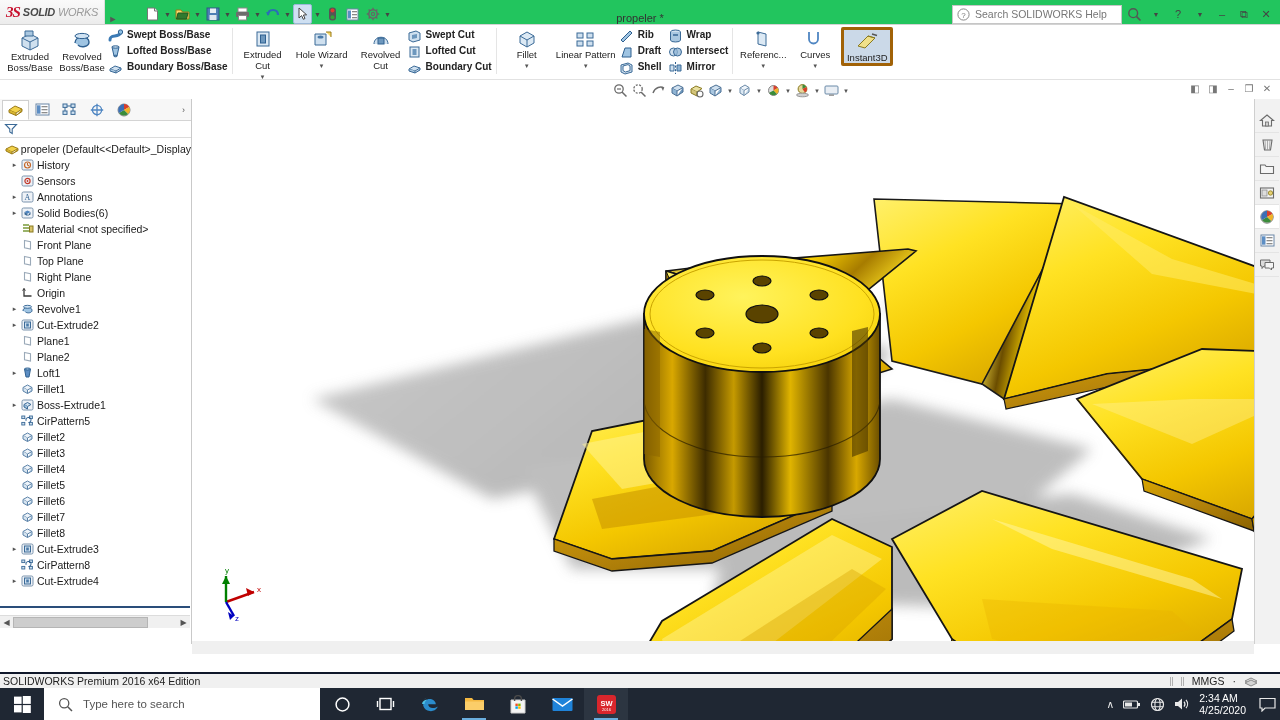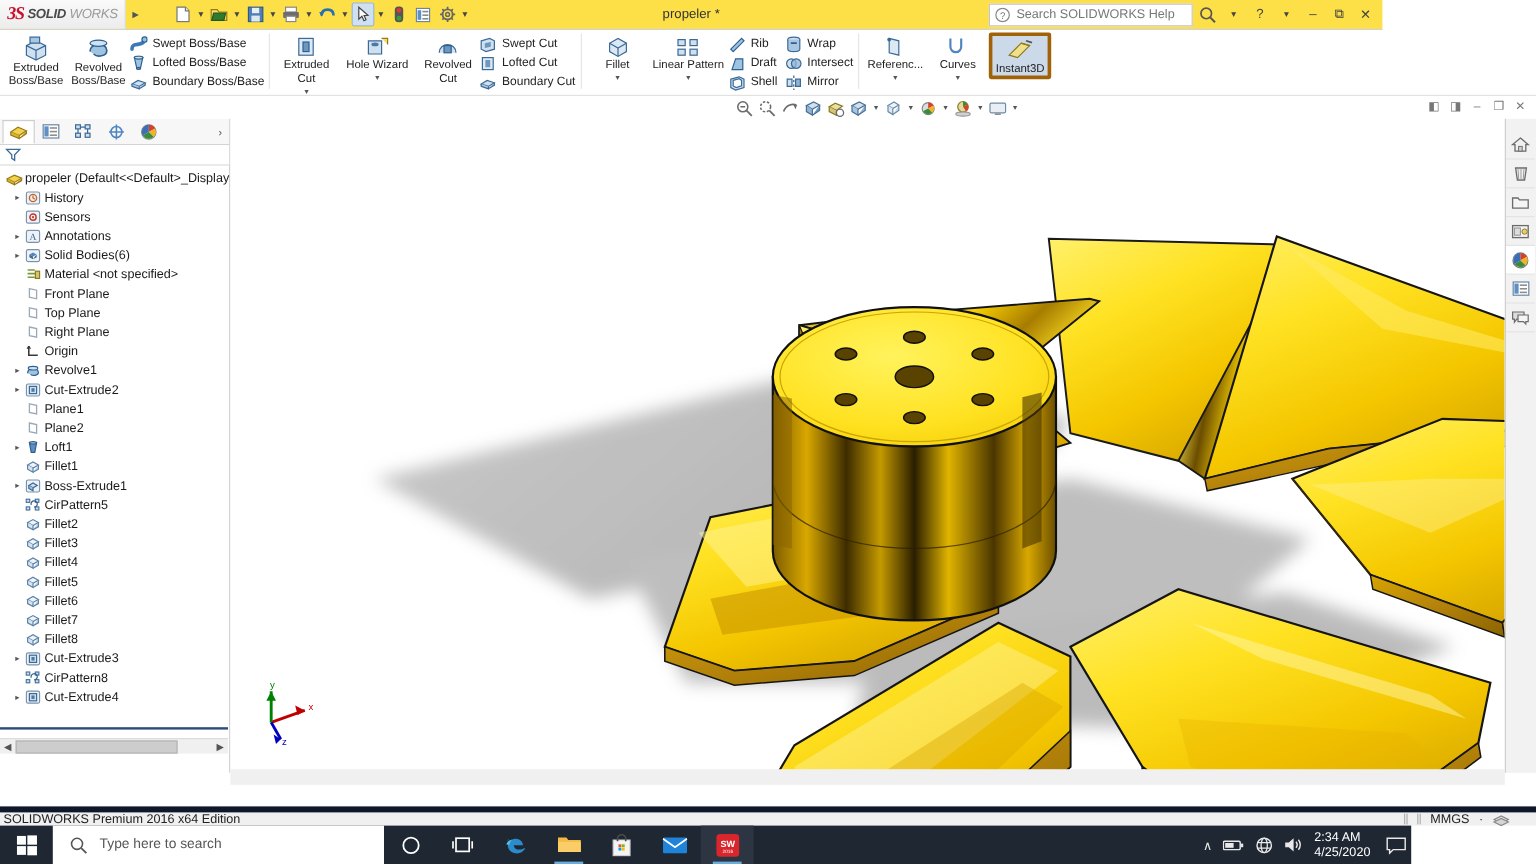--- a/index.html
+++ b/index.html
@@ -7,23 +7,23 @@
   body {
     width:1280px; height:720px; overflow:hidden;
     font-family:"Liberation Sans", sans-serif;
     font-size:11px; color:#222;
     background:#fff;
   }
   #app { position:relative; width:1280px; height:720px; }
 
   
   .titlebar {
-    position:absolute; top:0; left:0; width:1152px; height:25px;
-    background:#fde047; border-bottom:1px solid #d3d3d3;
-    display:flex; align-items:center;
+    position:absolute; top:0; left:0; width:1280px; height:25px;
+    background:#22c55e; border-bottom:1px solid #d3d3d3;
+    display:flex; align-items:flex-end;
   }
   .sw-logo {
     width:105px; height:24px;
     background:linear-gradient(180deg,#fafafa,#ececec);
     border-right:1px solid #ddd;
     display:flex; align-items:center; gap:3px; padding-left:6px;
     position:relative;
   }
   .sw-logo .ds { font-family:"Liberation Serif",serif; font-style:italic; font-weight:bold;
                  font-size:15px; color:#c8102e; letter-spacing:-1px; }
@@ -59,21 +59,21 @@
   .rsep { width:1px; height:46px; background:#e5e5e5; margin-top:3px; }
 
   .bigbtn { width:52px; display:flex; flex-direction:column; align-items:center; padding-top:2px;
             line-height:11px; font-size:9.5px; color:#222; text-align:center; }
   .bigbtn .lbl { white-space:nowrap; }
   .bigbtn .car { font-size:6px; color:#555; margin-top:1px; }
   .bigbtn.wide { width:66px; }
   .bigbtn.sel { background:#cbd9e8; border:3px solid #a16207; border-radius:2px; }
 
   .smallcol { display:flex; flex-direction:column; gap:1px; padding-top:2px; }
-  .smallbtn { display:flex; align-items:center; gap:4px; font-size:10px; color:#222; height:15px; }
+  .smallbtn { display:flex; gap:4px; font-size:10px; color:#222; height:15px;font-weight:bold; }
   .icon-svg { display:block; }
 
   
   .cmdtabs {
     position:absolute; top:80px; left:0; width:1280px; height:18px;
     background:#fff; border-bottom:1px solid #b9b9b9; display:flex; align-items:flex-end;
   }
   .ctab { font-size:10.5px; padding:1px 8px 2px 8px; color:#222; border:1px solid #cfcfcf;
           border-bottom:none; background:#efefef; margin-right:-1px; height:17px; line-height:14px;}
   .ctab.active { background:#fff; font-weight:bold; border-bottom:1px solid #fff; }
@@ -134,27 +134,27 @@
   .navbtn { width:12px; height:13px; border:1px solid #b6b6b6; background:#e6e6e6;
             font-size:7px; display:flex; align-items:center; justify-content:center; color:#555; }
   .dtab { font-size:10.5px; padding:1px 10px 1px 10px; height:16px; line-height:14px;
           border:1px solid #c0c0c0; border-bottom:none; background:#e4e4e4; margin-right:-1px; }
   .dtab.active { background:#fff; font-weight:bold; }
 
   .hscroll { position:absolute; top:641px; left:192px; width:1062px; height:13px;
              background:#f0f0f0; display:flex; align-items:center; }
 
   .statusbar { position:absolute; top:672px; left:0; width:1280px; height:16px;
-               background:#f0f0f0; border-top:5px solid #0f172a;
+               background:#f0f0f0; border-top:2px solid #0f172a;
                display:flex; align-items:center; font-size:10.5px; color:#222; padding-left:3px; }
   .sb-right { margin-left:auto; display:flex; align-items:center; gap:8px; padding-right:22px;text-align:center; }
   .sb-grip { width:3px; height:9px; border-left:1px solid #b0b0b0; border-right:1px solid #b0b0b0; }
 
   
-  .taskbar { position:absolute; top:688px; left:0; width:1176px; height:32px; background:#1f2733;
+  .taskbar { position:absolute; top:688px; left:0; width:1280px; height:32px; background:#1f2733;
              display:flex; align-items:center; }
   .startbtn { width:44px; height:32px; display:flex; align-items:center; justify-content:center; }
   .tb-search { width:276px; height:32px; background:#fff; display:flex; align-items:center; gap:10px;
                padding-left:14px; font-size:11.5px; color:#555; }
   .tb-icon { width:44px; height:32px; display:flex; align-items:center; justify-content:center;
              position:relative; }
   .tb-icon.active::after { content:""; position:absolute; bottom:0; left:10px; width:24px; height:2px;
                            background:#6aaede; }
   .tb-icon.run { background:#2c3541; }
   .tray { margin-left:auto; display:flex; align-items:center; gap:9px; padding-right:4px;

